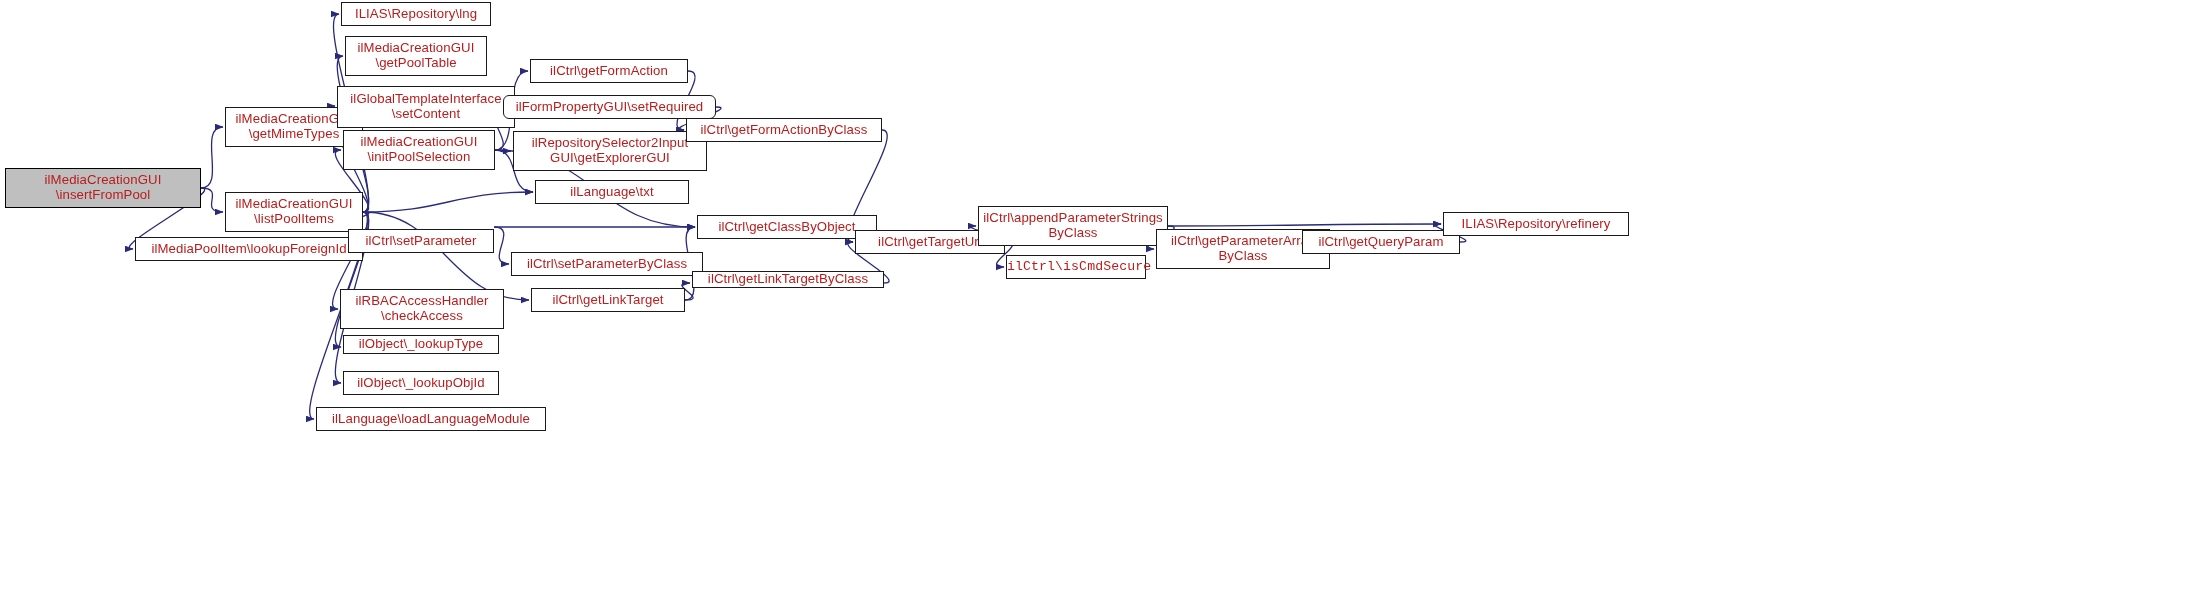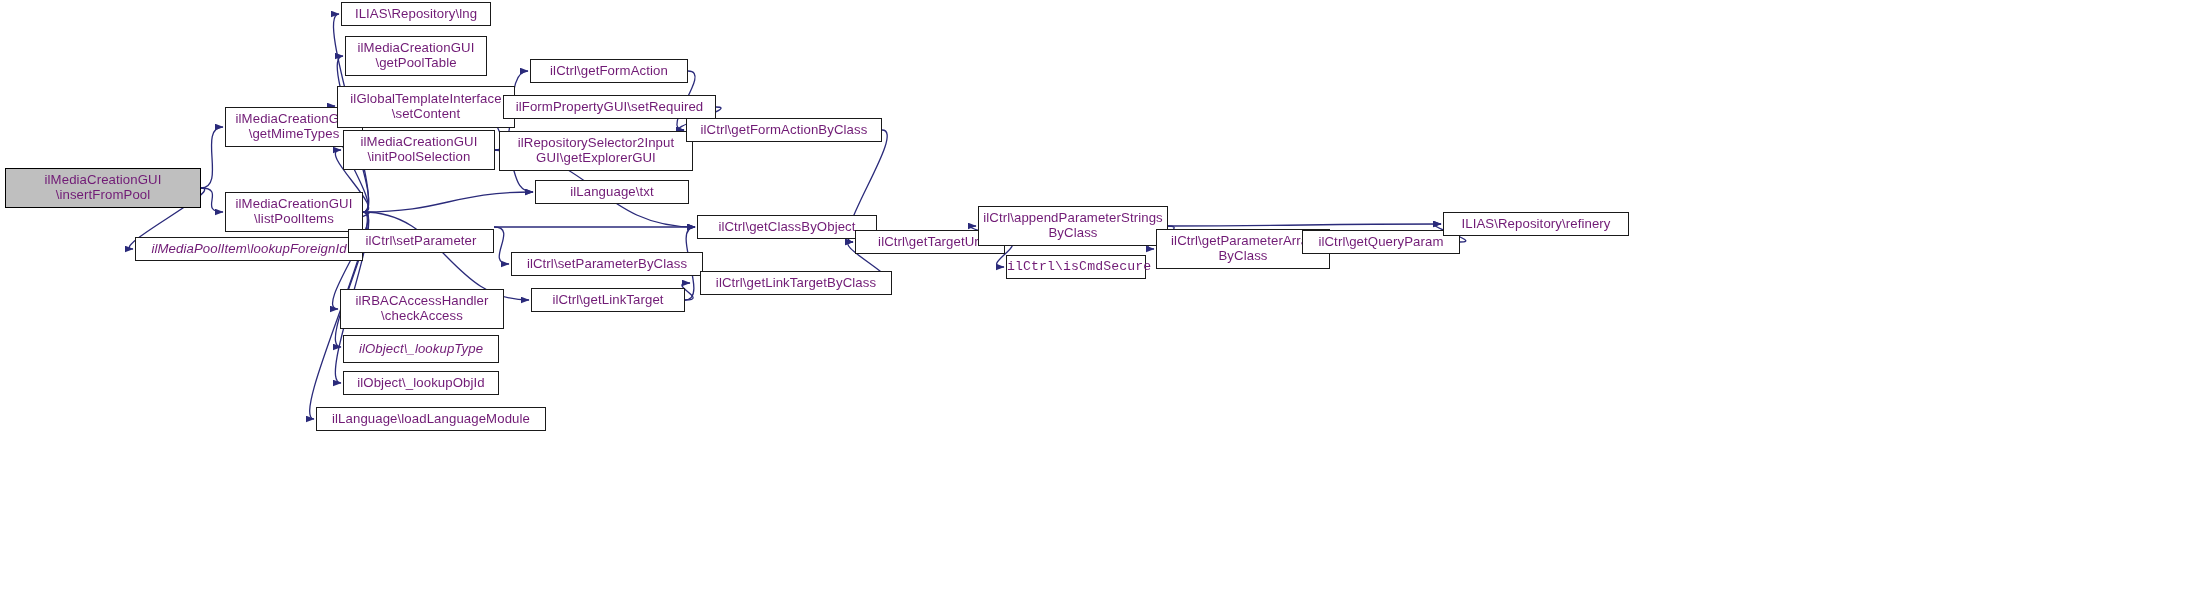--- a/index.html
+++ b/index.html
@@ -1,20 +1,20 @@
 <!DOCTYPE html>
 <html><head>
 <meta charset="utf-8">
 <style>
   html,body{margin:0;padding:0;background:#ffffff;}
   #canvas{position:relative;width:2191px;height:605px;background:#ffffff;
           font-family:"Liberation Sans","DejaVu Sans",sans-serif;}
   svg#edges{position:absolute;left:0;top:0;width:2191px;height:605px;overflow:visible;}
   .node{position:absolute;box-sizing:border-box;border:1px solid #1a1a1a;
-        background:#ffffff;color:#701a75;display:flex;align-items:center;
+        background:#ffffff;color:#b91c1c;display:flex;align-items:center;
         justify-content:center;text-align:center;line-height:1.12;
         font-size:13.2px;letter-spacing:0.1px;white-space:pre;z-index:3;}
   .node.root{background:#bfbfbf;border-color:#000000;}
   .node .lbl{display:block;width:100%;white-space:pre;}
 </style>
 </head>
 <body>
 
 <div id="canvas">
   <svg id="edges">
@@ -59,44 +59,44 @@
         <path d="M 1460 242 C 1486 242, 1415 224, 1441 224" fill="none" stroke="#2a2a7a" stroke-width="1.3" marker-end="url(#arrowhead)"></path>
       </g>
   </svg>
   <div id="node-layer">
       <div class="node root" style="left: 5px; top: 168px; width: 196px; height: 40px;"><span class="lbl">ilMediaCreationGUI
 \insertFromPool</span></div>
       <div class="node" style="left: 225px; top: 107px; width: 138px; height: 40px;"><span class="lbl">ilMediaCreationGUI
 \getMimeTypes</span></div>
       <div class="node" style="left: 225px; top: 192px; width: 138px; height: 40px;"><span class="lbl">ilMediaCreationGUI
 \listPoolItems</span></div>
-      <div class="node" style="left: 135px; top: 237px; width: 228px; height: 24px; font-style: italic;"><span class="lbl">ilMediaPoolItem\lookupForeignId</span></div>
+      <div class="node" style="left: 135px; top: 237px; width: 228px; height: 24px;"><span class="lbl">ilMediaPoolItem\lookupForeignId</span></div>
       <div class="node" style="left: 341px; top: 2px; width: 150px; height: 24px;"><span class="lbl">ILIAS\Repository\lng</span></div>
       <div class="node" style="left: 345px; top: 36px; width: 142px; height: 40px;"><span class="lbl">ilMediaCreationGUI
 \getPoolTable</span></div>
       <div class="node" style="left: 337px; top: 86px; width: 178px; height: 42px;"><span class="lbl">ilGlobalTemplateInterface
 \setContent</span></div>
       <div class="node" style="left: 343px; top: 130px; width: 152px; height: 40px;"><span class="lbl">ilMediaCreationGUI
 \initPoolSelection</span></div>
       <div class="node" style="left: 348px; top: 215px; width: 146px; height: 24px; margin-top: 14px;"><span class="lbl">ilCtrl\setParameter</span></div>
       <div class="node" style="left: 340px; top: 289px; width: 164px; height: 40px;"><span class="lbl">ilRBACAccessHandler
 \checkAccess</span></div>
-      <div class="node" style="left: 343px; top: 335px; width: 156px; height: 28px; font-style: italic;"><span class="lbl">ilObject\_lookupType</span></div>
+      <div class="node" style="left: 343px; top: 335px; width: 156px; height: 19px;"><span class="lbl">ilObject\_lookupType</span></div>
       <div class="node" style="left: 343px; top: 371px; width: 156px; height: 24px;"><span class="lbl">ilObject\_lookupObjId</span></div>
       <div class="node" style="left: 316px; top: 407px; width: 230px; height: 24px;"><span class="lbl">ilLanguage\loadLanguageModule</span></div>
       <div class="node" style="left: 530px; top: 59px; width: 158px; height: 24px;"><span class="lbl">ilCtrl\getFormAction</span></div>
-      <div class="node" style="left: 503px; top: 95px; width: 213px; height: 24px;"><span class="lbl">ilFormPropertyGUI\setRequired</span></div>
-      <div class="node" style="left: 499px; top: 131px; width: 194px; height: 40px; text-align: center;"><span class="lbl">ilRepositorySelector2Input
+      <div class="node" style="left: 503px; top: 95px; width: 213px; height: 24px; border-radius: 6px;"><span class="lbl">ilFormPropertyGUI\setRequired</span></div>
+      <div class="node" style="left: 513px; top: 131px; width: 194px; height: 40px; text-align: center;"><span class="lbl">ilRepositorySelector2Input
 GUI\getExplorerGUI</span></div>
       <div class="node" style="left: 535px; top: 180px; width: 154px; height: 24px;"><span class="lbl">ilLanguage\txt</span></div>
       <div class="node" style="left: 511px; top: 252px; width: 192px; height: 24px;"><span class="lbl">ilCtrl\setParameterByClass</span></div>
       <div class="node" style="left: 531px; top: 288px; width: 154px; height: 24px;"><span class="lbl">ilCtrl\getLinkTarget</span></div>
       <div class="node" style="left: 686px; top: 118px; width: 196px; height: 24px;"><span class="lbl">ilCtrl\getFormActionByClass</span></div>
       <div class="node" style="left: 697px; top: 215px; width: 180px; height: 24px; justify-content: center;"><span class="lbl">ilCtrl\getClassByObject</span></div>
-      <div class="node" style="left: 692px; top: 271px; width: 192px; height: 24px; margin-left: 8px;"><span class="lbl">ilCtrl\getLinkTargetByClass</span></div>
+      <div class="node" style="left: 692px; top: 271px; width: 192px; height: 17px;"><span class="lbl">ilCtrl\getLinkTargetByClass</span></div>
       <div class="node" style="left: 855px; top: 230px; width: 150px; height: 24px;"><span class="lbl">ilCtrl\getTargetUrl</span></div>
       <div class="node" style="left: 978px; top: 206px; width: 190px; height: 40px;"><span class="lbl">ilCtrl\appendParameterStrings
 ByClass</span></div>
       <div class="node" style="left: 1006px; top: 255px; width: 140px; height: 24px; font-family: Liberation Mono, monospace;"><span class="lbl">ilCtrl\isCmdSecure</span></div>
       <div class="node" style="left: 1156px; top: 229px; width: 174px; height: 40px;"><span class="lbl">ilCtrl\getParameterArray
 ByClass</span></div>
       <div class="node" style="left: 1302px; top: 230px; width: 158px; height: 24px;"><span class="lbl">ilCtrl\getQueryParam</span></div>
       <div class="node" style="left: 1443px; top: 212px; width: 186px; height: 24px;"><span class="lbl">ILIAS\Repository\refinery</span></div>
     </div>
 </div>

